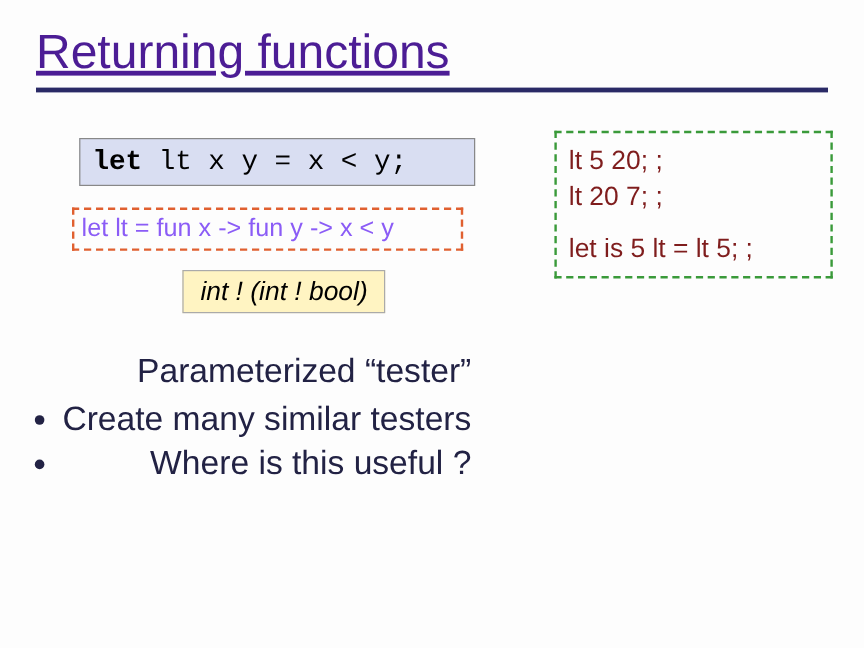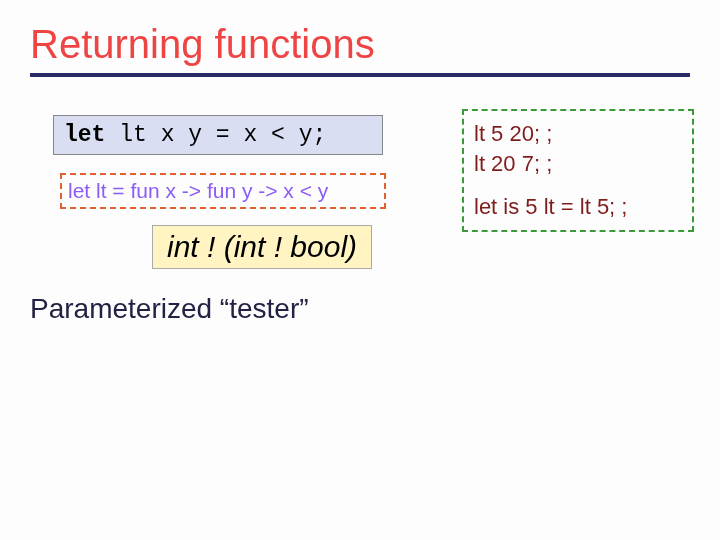--- a/index.html
+++ b/index.html
@@ -14,36 +14,37 @@
   .slide {
     box-sizing: border-box;
     width: 720px;
     height: 540px;
     padding: 18px 30px 20px 30px;
     position: relative;
   }
   .title {
     font-size: 40px;
     font-weight: 400;
-    color: #ef4444;
+    color: #4c1d95;
     margin: 4px 0 6px 0;
+    text-decoration: underline;
   }
   .rule {
     border: 0;
     border-top: 4px solid #2a2a66;
     margin: 0 0 24px 0;
   }
   .content {
     position: relative;
     height: 400px;
   }
   
   .code-box {
     position: absolute;
-    left: 23px;
+    left: 36px;
     top: 14px;
     width: 330px;
     background: #d9def2;
     border: 1px solid #888;
     padding: 6px 10px;
     font-family: "Courier New", monospace;
     font-size: 23px;
     color: #000;
     box-sizing: border-box;
   }
@@ -60,21 +61,21 @@
     box-sizing: border-box;
     font-family: "Trebuchet MS", sans-serif;
   }
   .type-box {
     position: absolute;
     left: 122px;
     top: 124px;
     background: #fff4c2;
     border: 1px solid #aaa;
     padding: 4px 14px;
-    font-size: 30px;
+    font-size: 22px;
     font-style: italic;
     color: #000;
   }
   .body-text {
     position: absolute;
     left: 0px;
     top: 190px;
     font-size: 28px;
     color: #222244;
     line-height: 1.3;
@@ -112,20 +113,24 @@
     <div class="code-box">
       <span class="kw">let</span><span> lt x y = x &lt; y;</span>
     </div>
 
     <div class="expand-box">let lt = fun x -&gt; fun y -&gt; x &lt; y</div>
 
     <div class="type-box">int  ! (int  ! bool)</div>
 
     <div class="body-text">
       <div>Parameterized “tester”</div>
+      <ul>
+        <li>Create many similar testers</li>
+        <li>Where is this useful ?</li>
+      </ul>
     </div>
 
     <div class="right-box">
       <div>lt 5 20; ;</div>
       <div>lt 20 7; ;</div>
       <div class="gap"></div>
       <div>let is 5 lt = lt 5; ;</div>
     </div>
 
   </div>

